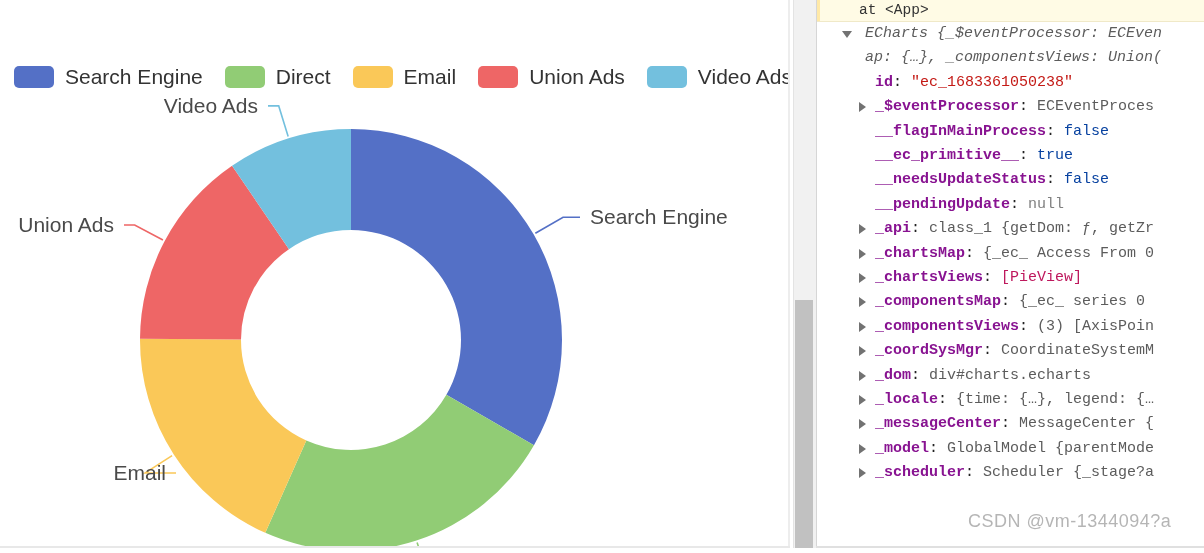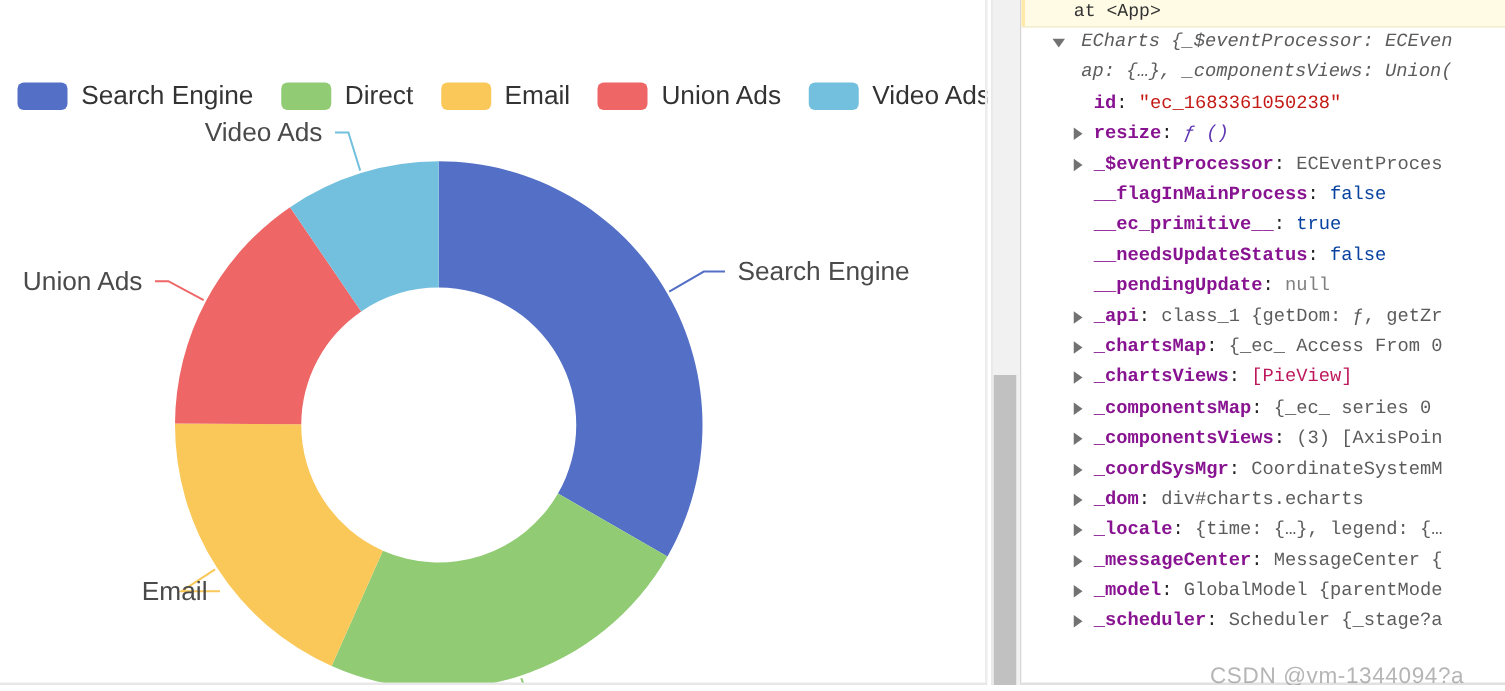--- a/index.html
+++ b/index.html
@@ -92,21 +92,21 @@
   .val-fn{color:#5e35b1;font-style:italic;}
   .val-cls{color:#5c5c5c;}
   .val-arr{color:#be185d;}
   .obj-head{
     position:relative;color:#5c5c5c;font-style:italic;padding-left:48px;
   }
   .obj-head .l1{display:block;}
   .obj-head .l2{display:block;}
 
   .watermark{
-    position:absolute;left:968px;top:530px;
+    position:absolute;left:968px;top:511px;
     font-family:"Liberation Sans", sans-serif;font-size:18px;
     color:rgba(120,120,120,0.55);white-space:nowrap;letter-spacing:0.5px;
     pointer-events:none;
   }
   .bottom-strip{position:absolute;left:0;top:548px;width:1204px;height:5px;background:#ffffff;}
   .dev-bottom-border{position:absolute;left:816px;top:546px;width:388px;height:2px;background:#e0e0e0;}
 </style>
 </head>
 <body>
 
@@ -168,21 +168,20 @@
     </div>
 
     <div class="console-body">
       <div class="obj-head">
         <span class="tri open"></span>
         <span class="l1">ECharts {_$eventProcessor: ECEven</span>
         <span class="l2">ap: {…}, _componentsViews: Union(</span>
       </div>
       <div id="rows">
           <div class="row"><span class="key">id</span><span>: </span><span class="val-str">"ec_1683361050238"</span></div>
-          <div class="row"><span class="tri"></span><span class="key">resize</span><span>: </span><span class="val-fn">ƒ ()</span></div>
           <div class="row"><span class="tri"></span><span class="key">_$eventProcessor</span><span>: </span><span class="val-cls">ECEventProces</span></div>
           <div class="row"><span class="key">__flagInMainProcess</span><span>: </span><span class="val-bool">false</span></div>
           <div class="row"><span class="key">__ec_primitive__</span><span>: </span><span class="val-bool">true</span></div>
           <div class="row"><span class="key">__needsUpdateStatus</span><span>: </span><span class="val-bool">false</span></div>
           <div class="row"><span class="key">__pendingUpdate</span><span>: </span><span class="val-null">null</span></div>
           <div class="row"><span class="tri"></span><span class="key">_api</span><span>: </span><span class="val-cls">class_1 {getDom: ƒ, getZr</span></div>
           <div class="row"><span class="tri"></span><span class="key">_chartsMap</span><span>: </span><span class="val-obj">{_ec_ Access From 0</span></div>
           <div class="row"><span class="tri"></span><span class="key">_chartsViews</span><span>: </span><span class="val-arr">[PieView]</span></div>
           <div class="row"><span class="tri"></span><span class="key">_componentsMap</span><span>: </span><span class="val-obj">{_ec_ series 0</span></div>
           <div class="row"><span class="tri"></span><span class="key">_componentsViews</span><span>: </span><span class="val-obj">(3) [AxisPoin</span></div>

